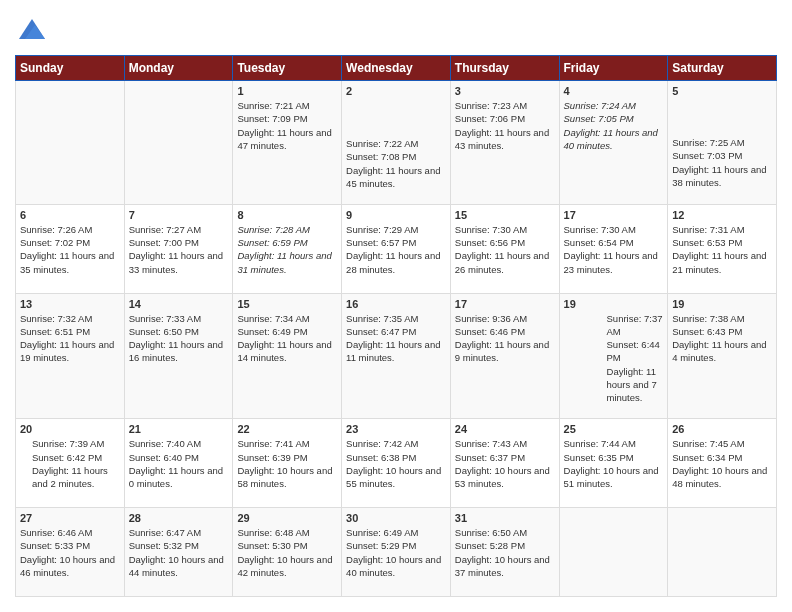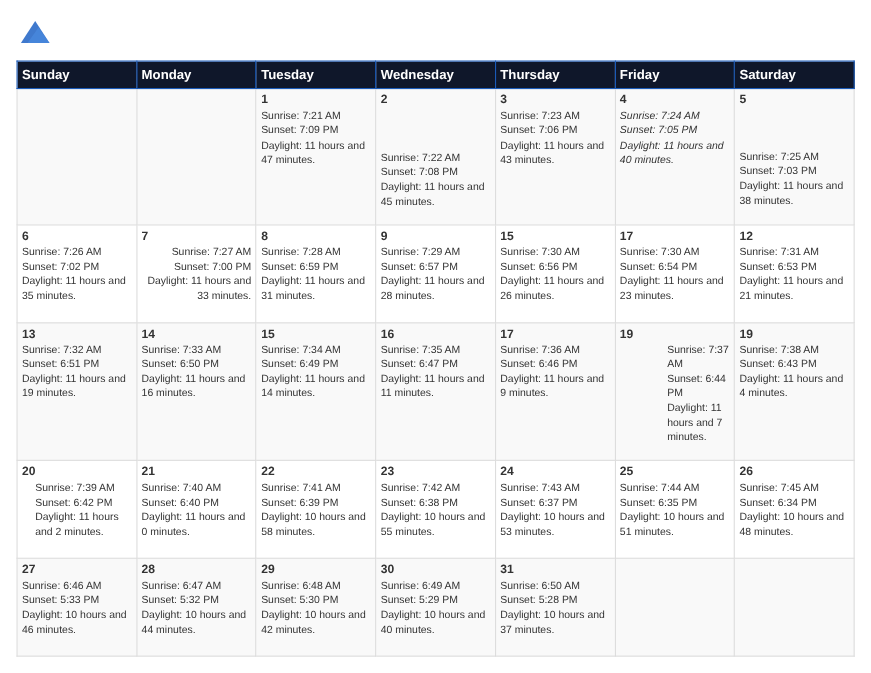--- a/index.html
+++ b/index.html
@@ -54,21 +54,21 @@
       font-size: 14px;
       color: #555;
     }
     .calendar {
       width: 100%;
       border-collapse: collapse;
       flex: 1;
       table-layout: fixed;
     }
     .calendar th {
-      background-color: #0f172a;
+      background-color: #7f1d1d;
       color: #fff;
       padding: 5px 4px;
       font-size: 12px;
       font-weight: bold;
       text-align: left;
       border: 1px solid #1a5ab8;
     }
     .calendar td {
       vertical-align: top;
       padding: 4px;
@@ -165,27 +165,27 @@
         </tr>
         <tr>
           <td>
             <span class="day-num">6</span>
             <div class="day-info" style="white-space: pre-line;">Sunrise: 7:26 AM
 Sunset: 7:02 PM
 Daylight: 11 hours and 35 minutes.</div>
           </td>
           <td>
             <span class="day-num">7</span>
-            <div class="day-info" style="white-space: pre-line; text-align: right;">Sunrise: 7:27 AM
+            <div class="day-info" style="white-space: pre-line;">Sunrise: 7:27 AM
 Sunset: 7:00 PM
 Daylight: 11 hours and 33 minutes.</div>
           </td>
           <td>
             <span class="day-num">8</span>
-            <div class="day-info" style="white-space: pre-line;">Sunrise: 7:28 AM
+            <div class="day-info" style="white-space: pre-line; font-style: italic;">Sunrise: 7:28 AM
 Sunset: 6:59 PM
 Daylight: 11 hours and 31 minutes.</div>
           </td>
           <td>
             <span class="day-num">9</span>
             <div class="day-info" style="white-space: pre-line;">Sunrise: 7:29 AM
 Sunset: 6:57 PM
 Daylight: 11 hours and 28 minutes.</div>
           </td>
           <td>
@@ -227,21 +227,21 @@
 Daylight: 11 hours and 14 minutes.</div>
           </td>
           <td>
             <span class="day-num">16</span>
             <div class="day-info" style="white-space: pre-line;">Sunrise: 7:35 AM
 Sunset: 6:47 PM
 Daylight: 11 hours and 11 minutes.</div>
           </td>
           <td>
             <span class="day-num">17</span>
-            <div class="day-info" style="white-space: pre-line;">Sunrise: 7:36 AM
+            <div class="day-info" style="white-space: pre-line;">Sunrise: 9:36 AM
 Sunset: 6:46 PM
 Daylight: 11 hours and 9 minutes.</div>
           </td>
           <td>
             <span class="day-num">19</span>
             <div class="day-info" style="white-space: pre-line; margin-left: 43px;">Sunrise: 7:37 AM
 Sunset: 6:44 PM
 Daylight: 11 hours and 7 minutes.</div>
           </td>
           <td>

